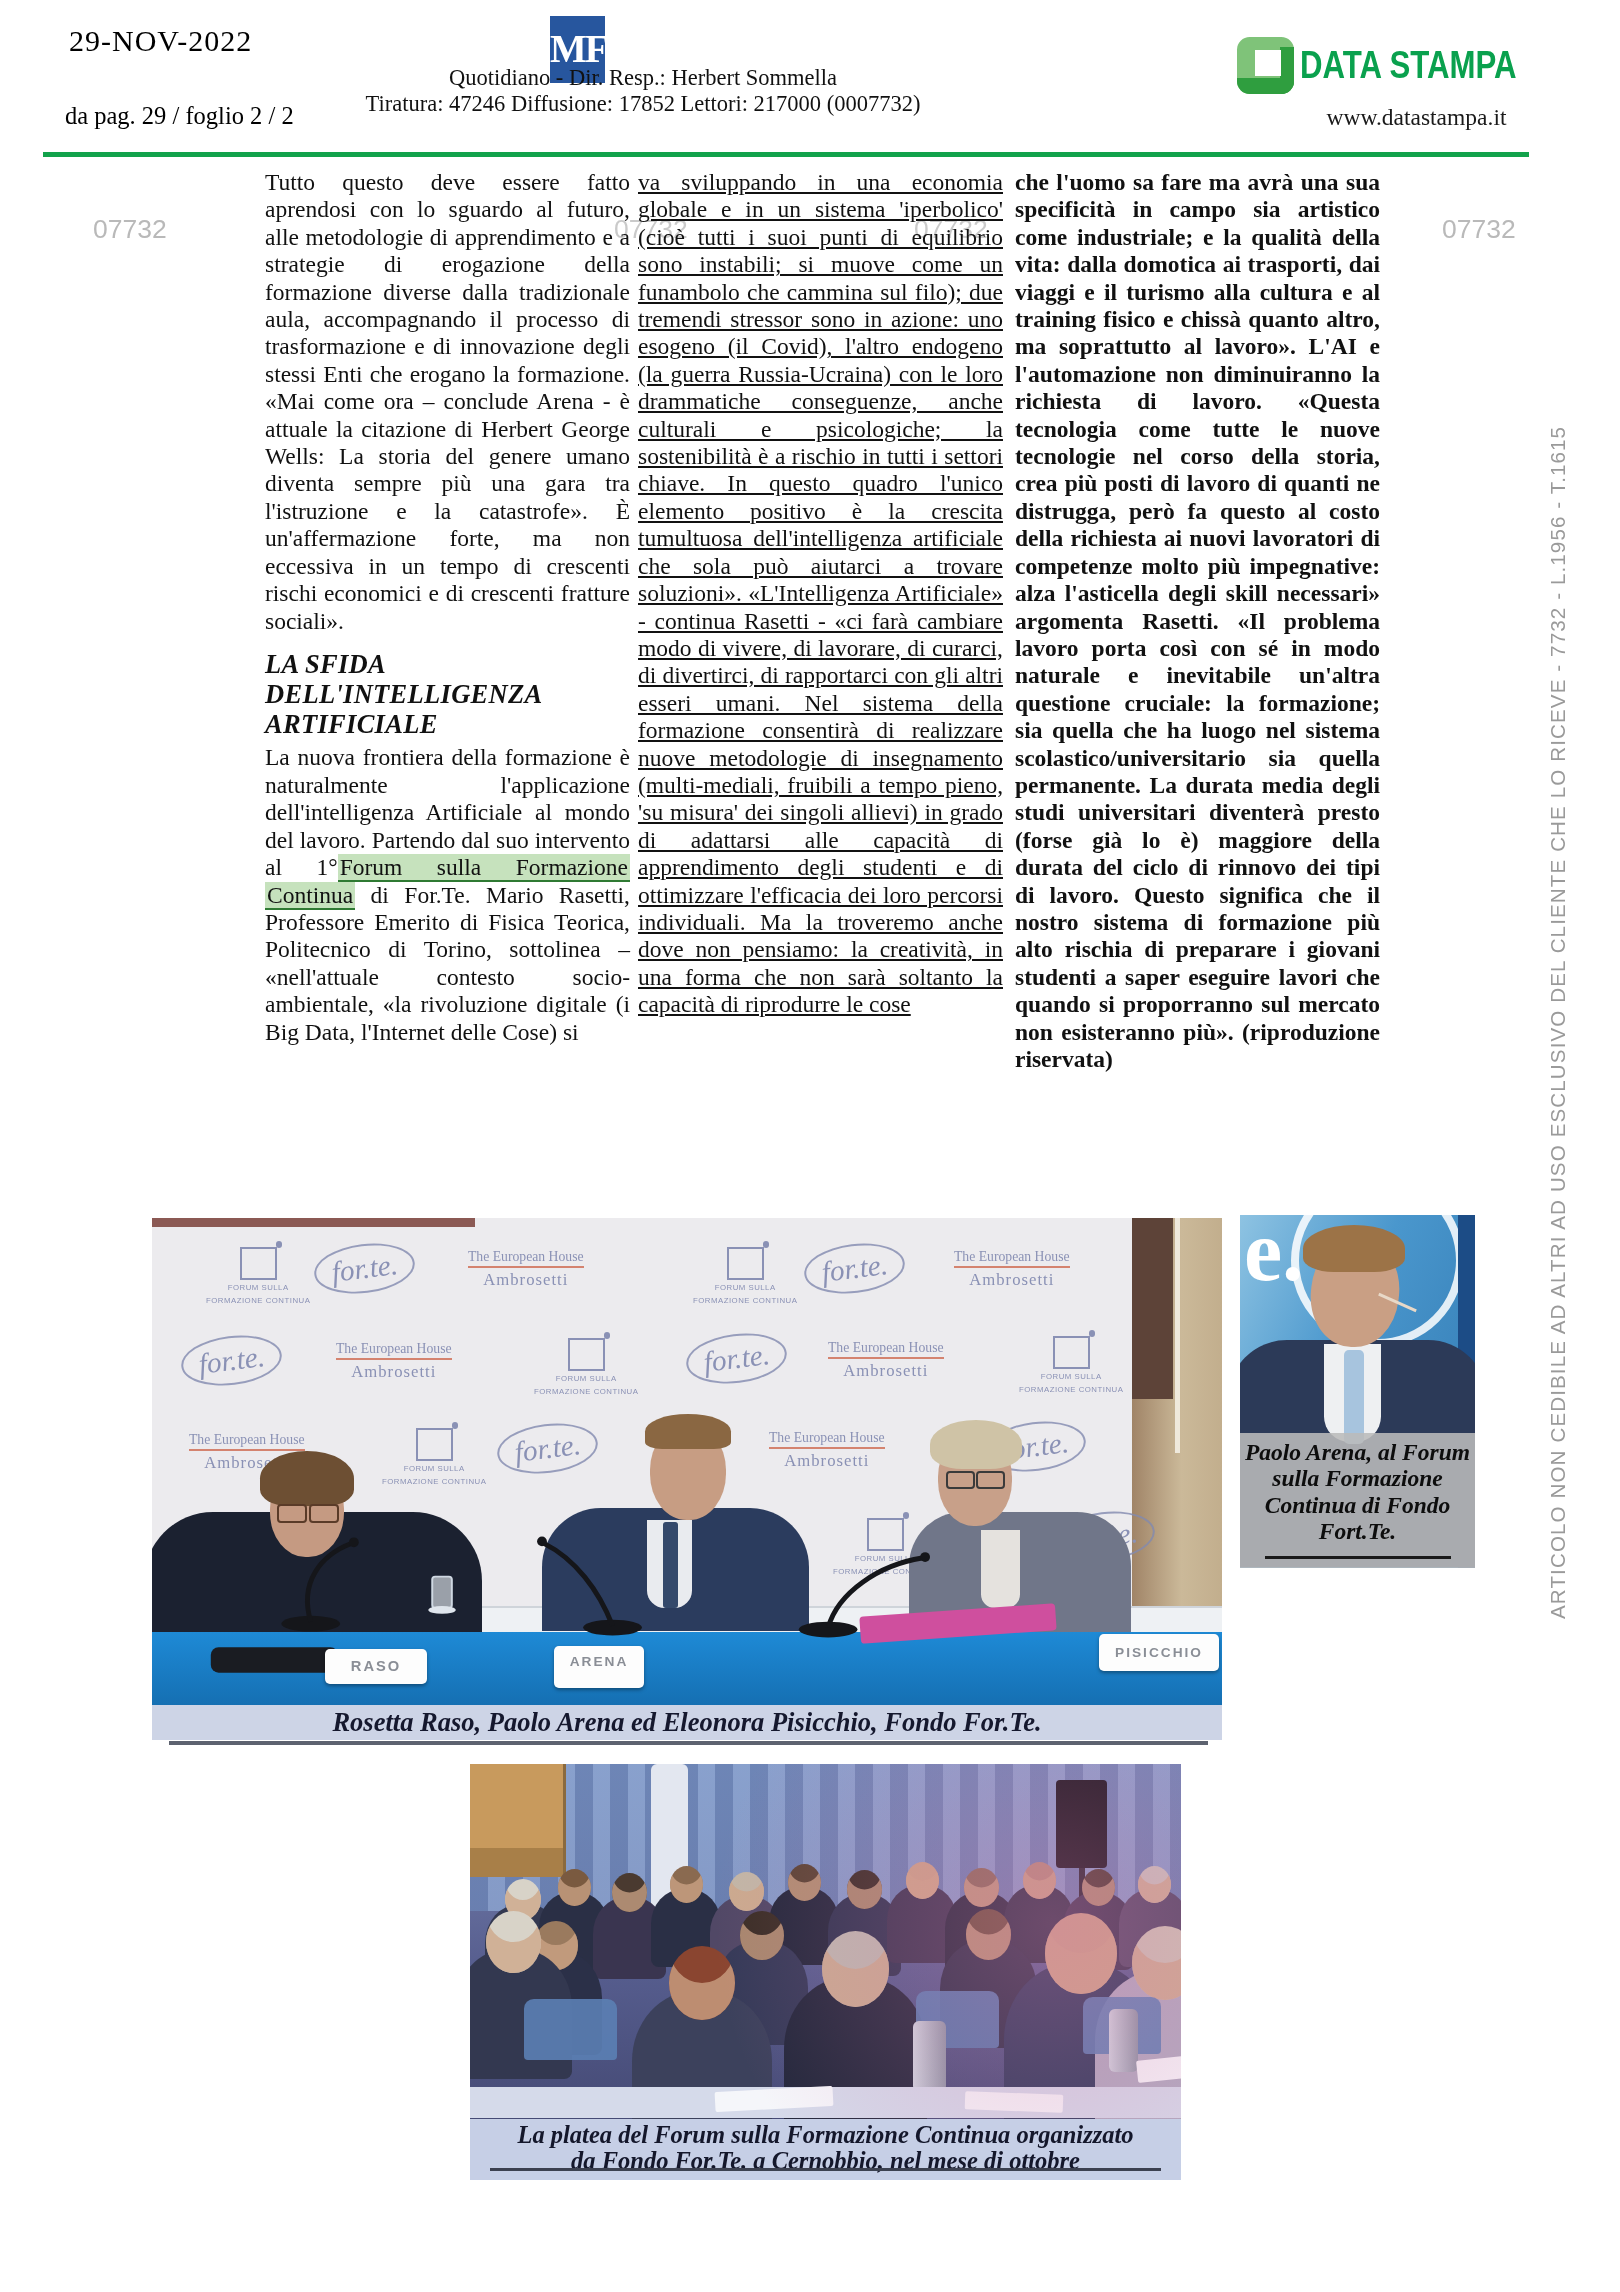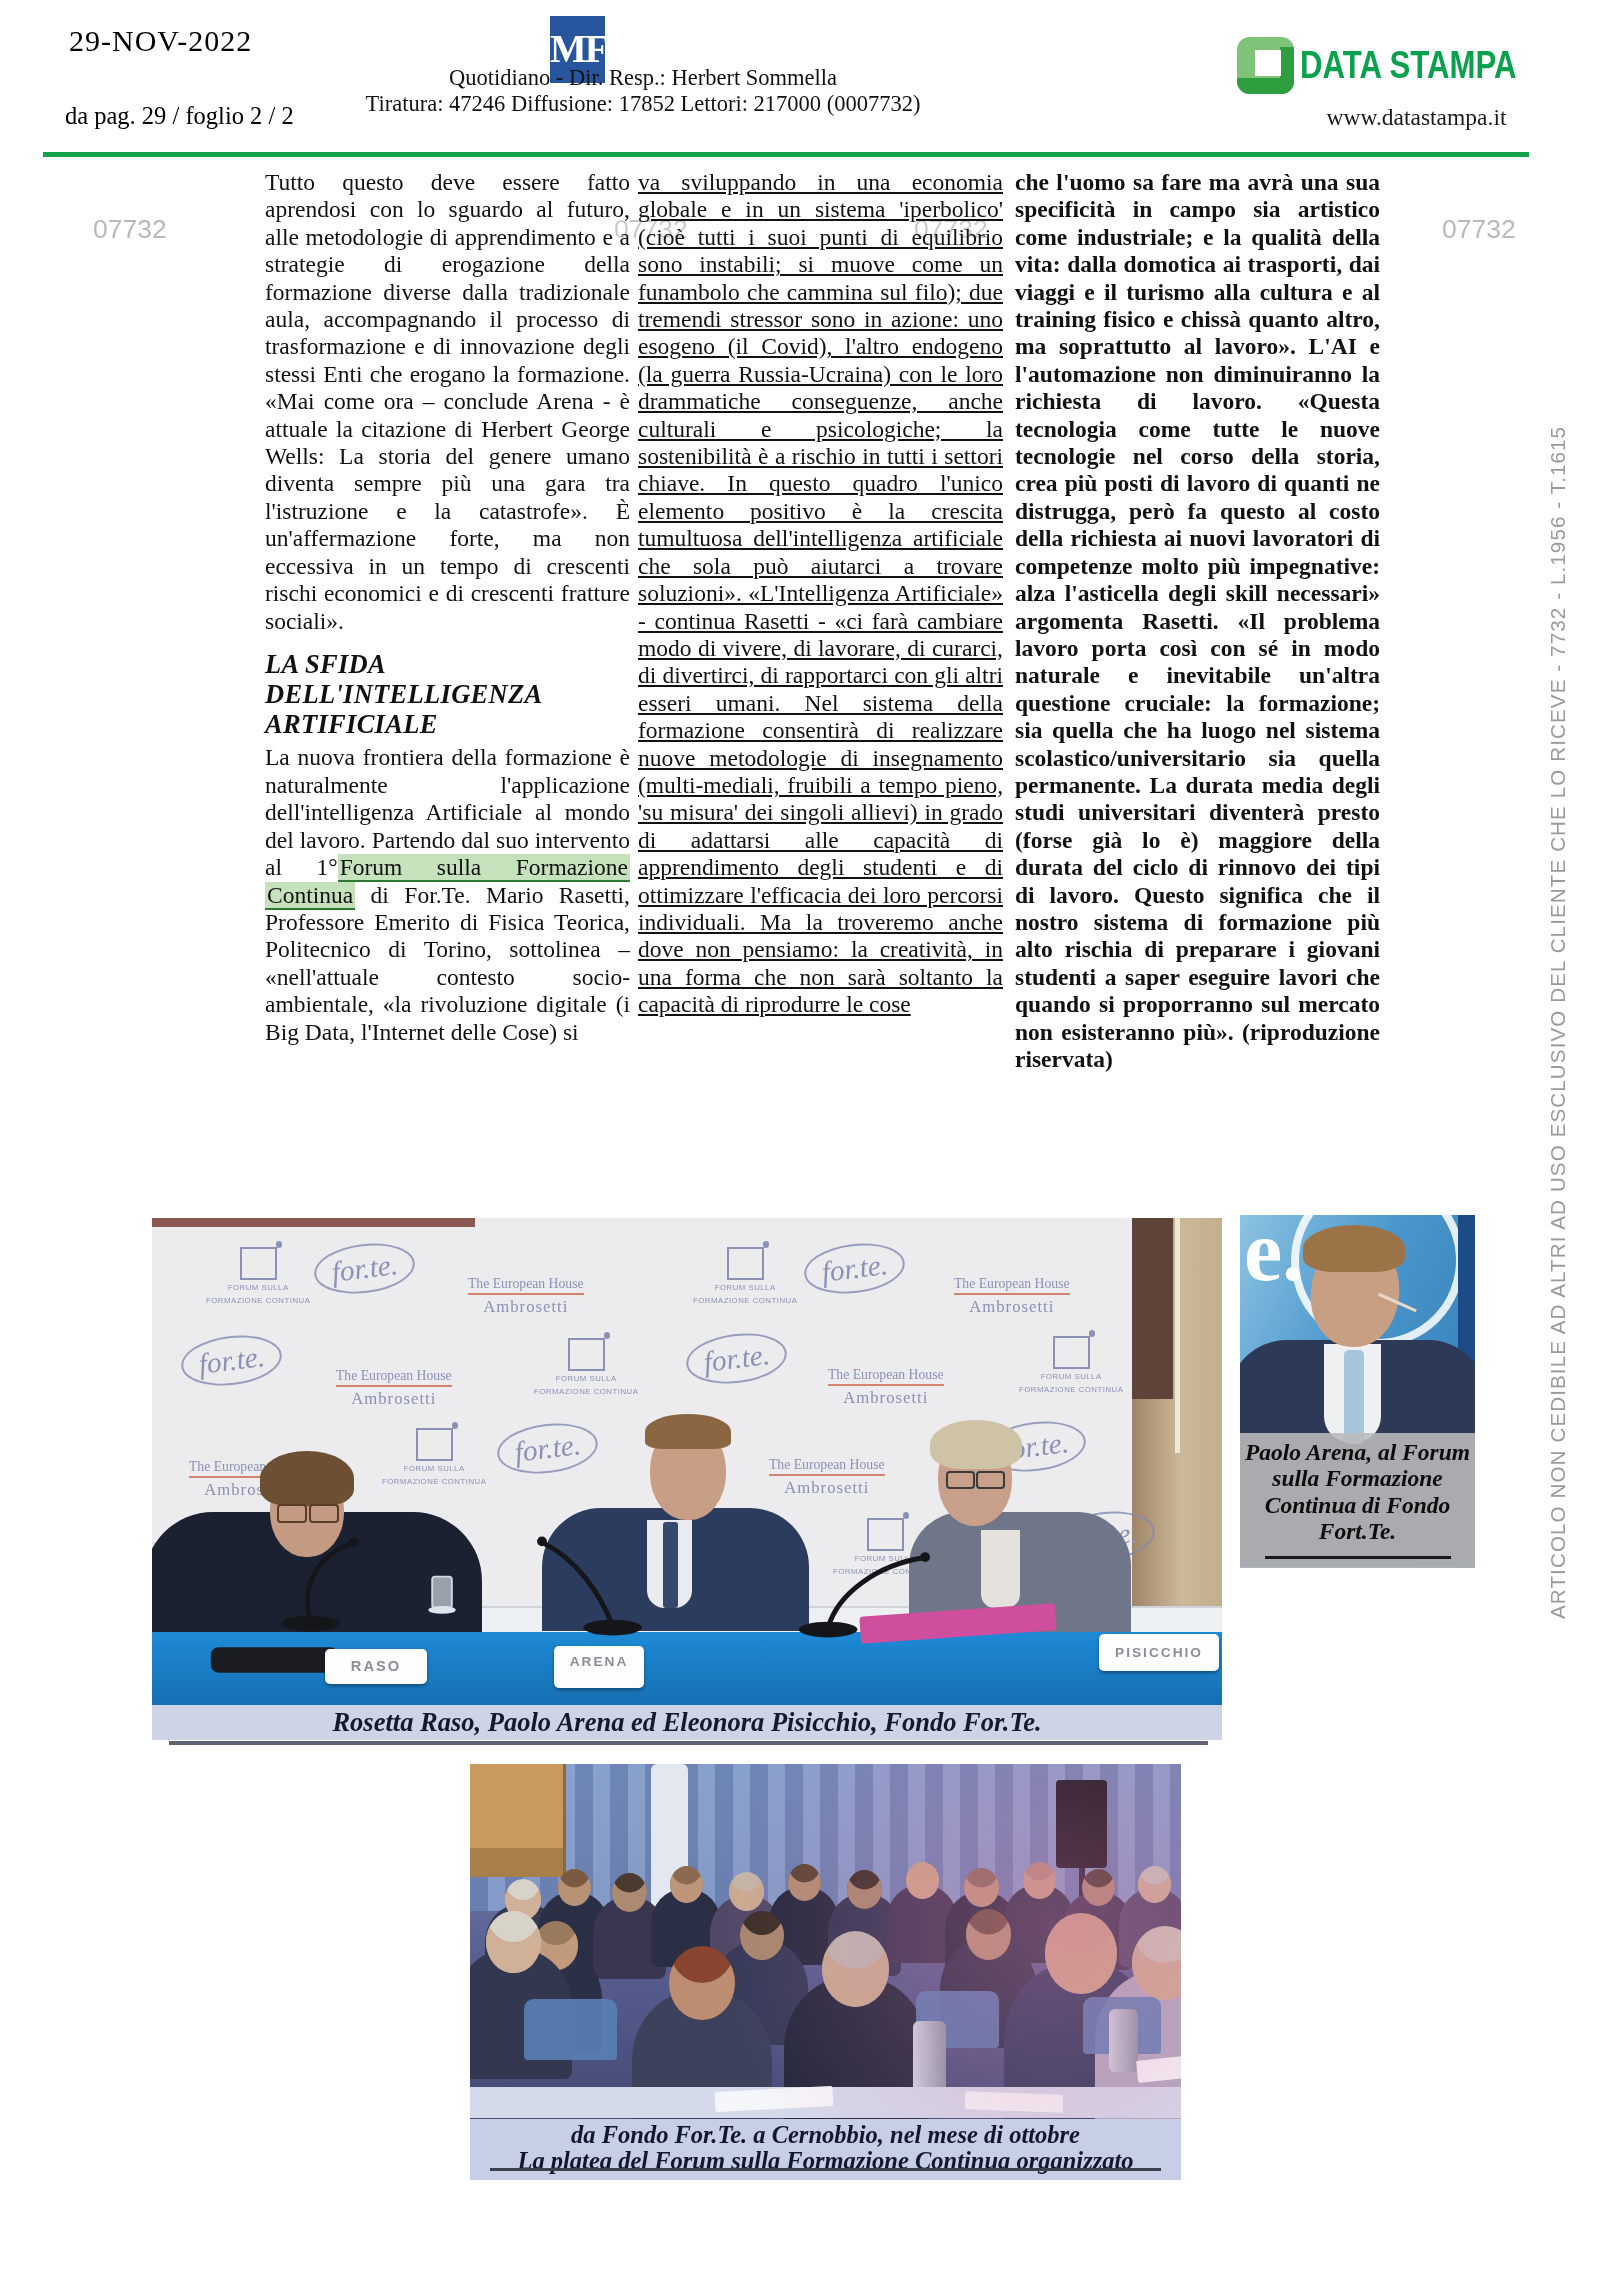--- a/index.html
+++ b/index.html
@@ -50,21 +50,21 @@
   .pm-tablefront{left:0;top:414px;width:1070px;height:74px;background:linear-gradient(#1e8ad6,#156fb2);}
   .plate{background:#fdfdfd;border-radius:4.9px;box-shadow:0 2px 3.9px rgba(0,0,0,.35);
          font-family:"Liberation Sans",sans-serif;font-weight:bold;color:#8a8e96;
          text-align:center;letter-spacing:2px;z-index:6;}
   .head{border-radius:48%;z-index:4;}
   .body{z-index:3;}
   
   .lg-forte{font-style:italic;font-size:29px;color:#8a91b5;border:2px solid rgba(130,138,175,.8);
             border-radius:50%;padding:5.9px 15.7px;transform:rotate(-7deg);white-space:nowrap;z-index:1;}
   .lg-amb{z-index:1;color:#8a91b5;font-size:13.7px;white-space:nowrap;text-align:center;}
-  .lg-amb .l1{border-bottom:2px solid #d4836f;padding-bottom:1px;margin-top:27px;}
+  .lg-amb .l1{border-bottom:2px solid #d4836f;padding-bottom:1px;}
   .lg-amb .l2{font-size:16.7px;letter-spacing:1px;margin-top:2px;}
   .lg-forum{z-index:1;text-align:center;color:#8a91b5;}
   .lg-forum .sq{width:33px;height:29px;border:2.9px solid #8a91b5;margin:0 auto;position:relative;}
   .lg-forum .sq:after{content:"";position:absolute;right:-7.8px;top:-7.8px;width:6.9px;height:6.9px;border-radius:50%;background:#8a91b5;}
   .lg-forum .cap{font-family:"Liberation Sans",sans-serif;font-size:7.8px;line-height:8.8px;margin-top:3.9px;letter-spacing:0.5px;}
   .caption-bar{background:#cdd4e6;text-align:center;font-weight:bold;font-style:italic;color:#15182e;}
   .cap-main{left:152px;top:1705px;width:1070px;height:35px;font-size:26.5px;line-height:35px;}
   .cap-main-rule{left:169px;top:1741px;width:1039px;height:3.9px;background:#5d6370;}
 
   
@@ -355,19 +355,19 @@
     <div class="abs pb-chair" style="left:613px;top:233px;width:78px;height:57px;"></div>
     <div class="abs pb-pitcher" style="left:443px;top:257px;width:33px;height:71px;"></div>
     <div class="abs pb-pitcher" style="left:639px;top:245px;width:29px;height:63px;"></div>
     <div class="abs pb-table"></div>
     <div class="abs pb-paper" style="left:245px;top:325px;width:118px;height:19.6px;transform:rotate(-3deg);"></div>
     <div class="abs pb-paper" style="left:495px;top:329px;width:98px;height:17.6px;transform:rotate(2deg);"></div>
     <div class="abs pb-paper" style="left:667px;top:294px;width:57px;height:21.6px;transform:rotate(-6deg);"></div>
     <div class="abs pb-pink"></div>
   </div>
   <div class="abs caption-bar cap-bottom">
+    <div>La platea del Forum sulla Formazione Continua organizzato</div>
     <div>da Fondo For.Te. a Cernobbio, nel mese di ottobre</div>
-    <div>La platea del Forum sulla Formazione Continua organizzato</div>
   </div>
   <div class="abs cap-bottom-rule"></div>
 
 </div>
 
 
 </body></html>

